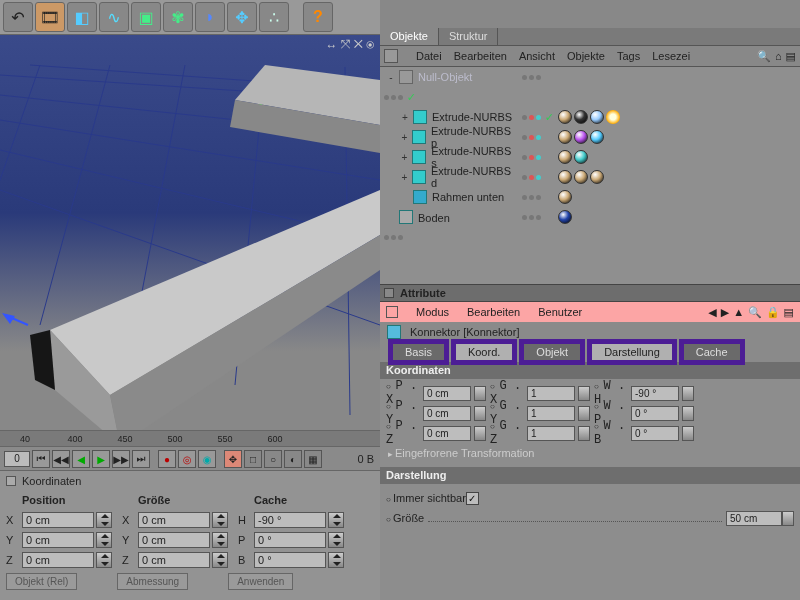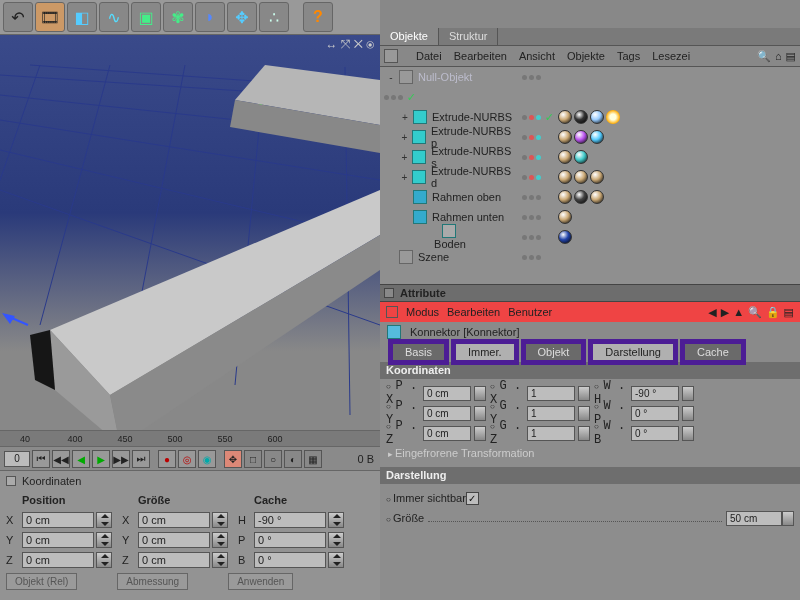--- a/index.html
+++ b/index.html
@@ -65,21 +65,21 @@
 .dots { display:flex; gap:2px; align-items:center; height:20px; padding-left:4px;}
 .dot { width:5px; height:5px; border-radius:50%; background:#777; } .dot.r{background:#d55;} .dot.t{background:#4cc;}
 .check { color:#3c5; font-size:11px; margin-left:auto; padding-right:4px; }
 .tags-row { height:20px; display:flex; align-items:center; gap:2px;}
 .ball { width:14px; height:14px; border-radius:50%; background:radial-gradient(circle at 35% 30%, #fff 0%, var(--c,#888) 45%, #000 100%); border:1px solid #333;}
 .sun { width:14px; height:14px; border-radius:50%; background:radial-gradient(circle,#ffd 30%,#fa0 70%); }
 
 
 .attr-hdr { height:18px; background:#6d6d6d; color:#eee; display:flex; align-items:center; padding:0 4px; gap:6px; border-top:1px solid #444; border-bottom:1px solid #444;}
 .attr-hdr .sq { width:10px;height:10px;border:1px solid #444; background:#888;}
-.attr-menu { height:20px; background:#ef4444; display:flex; align-items:center; gap:8px; padding:0 6px;}
+.attr-menu { height:20px; background:#fca5a5; display:flex; align-items:center; gap:18px; padding:0 6px;}
 .attr-menu .m { font-size:11px; cursor:pointer;}
 .attr-menu-icons { margin-left:auto; display:flex; gap:4px; font-size:13px; align-items:center; color:#444;}
 .obj-title { height:20px; display:flex; align-items:center; gap:6px; padding:0 4px; background:#8a8a8a;}
 .tab-row { height:20px; display:flex; gap:2px; padding:0 8px; align-items:center;}
 .atab { padding:2px 12px; background:#888; border:5px solid #4c1d95; font-size:11px; color:#ccc; cursor:pointer;}
 .atab.active { background:#b0b0b0; color:#222;}
 .atab.dark { background:#6a6a6a; color:#ddd;}
 .section-hdr { height:17px; background:#6e6e6e; color:#eee; font-weight:bold; padding:2px 6px; font-size:11px; }
 .coords-area { padding:4px 6px; background:#8d8d8d;}
 .crow { display:flex; align-items:center; gap:4px; height:20px;}
@@ -347,72 +347,48 @@
           <span class="ball" style="--c: #ca7;"></span>
           <span class="ball" style="--c: #ca7;"></span>
           <span class="ball" style="--c: #ca7;"></span>
         </div>
       </div>
       <div class="tree-row" style="position: relative;">
         <div style="display: flex; align-items: center; width: 138px;">
           <span class="indent" style="width: 20px;"></span>
           <span class="plus"></span>
           <span class="obj-ico cube"></span>
-          <span class="name">Rahmen oben</span>
-        </div>
-        <div class="dots" style="width: 40px;">
-          <span class="dot"></span>
-          <span class="dot"></span>
-          <span class="dot"></span>
-        </div>
-        <div class="tags-row">
-          <span class="ball" style="--c: #ca7;"></span>
-          <span class="ball" style="--c: #444;"></span>
-          <span class="ball" style="--c: #ca7;"></span>
-        </div>
-      </div>
-      <div class="tree-row" style="position: relative;">
-        <div style="display: flex; align-items: center; width: 138px;">
-          <span class="indent" style="width: 20px;"></span>
-          <span class="plus"></span>
-          <span class="obj-ico cube"></span>
           <span class="name">Rahmen unten</span>
         </div>
         <div class="dots" style="width: 40px;">
           <span class="dot"></span>
           <span class="dot"></span>
           <span class="dot"></span>
         </div>
         <div class="tags-row">
           <span class="ball" style="--c: #ca7;"></span>
         </div>
       </div>
       <div class="tree-row" style="position: relative;">
-        <div style="display: flex; align-items: center; width: 138px; flex-direction: column;">
+        <div style="display: flex; align-items: flex-end; width: 138px;">
           <span class="indent" style="width: 6px;"></span>
           <span class="plus"></span>
           <span class="obj-ico floor"></span>
           <span class="name">Boden</span>
         </div>
         <div class="dots" style="width: 40px;">
           <span class="dot"></span>
           <span class="dot"></span>
           <span class="dot"></span>
         </div>
         <div class="tags-row">
           <span class="ball" style="--c: #24a;"></span>
         </div>
       </div>
       <div class="tree-row" style="position: relative;">
-        <div style="display: flex; align-items: center; width: 138px;">
-          <span class="indent" style="width: 6px;"></span>
-          <span class="plus"></span>
-          <span class="obj-ico null"></span>
-          <span class="name">Szene</span>
-        </div>
         <div class="dots" style="width: 40px;">
           <span class="dot"></span>
           <span class="dot"></span>
           <span class="dot"></span>
         </div>
         <div class="tags-row"></div>
       </div>
     </div>
 
   <div class="attr-hdr">
@@ -432,21 +408,21 @@
       <span>🔒</span>
       <span>▤</span>
     </span>
   </div>
   <div class="obj-title">
     <span class="obj-ico" style="background:#5bd"></span>
     <span>Konnektor [Konnektor]</span>
   </div>
   <div class="tab-row">
     <span class="atab dark">Basis</span>
-    <span class="atab active">Immer.</span>
+    <span class="atab active">Koord.</span>
     <span class="atab dark">Objekt</span>
     <span class="atab active">Darstellung</span>
     <span class="atab dark">Cache</span>
   </div>
   <div class="section-hdr">Koordinaten</div>
   <div class="coords-area">
     <div class="crow">
       <span class="cseg">
           <span class="clab">P . X</span>
           <span class="cfield">0 cm</span>

